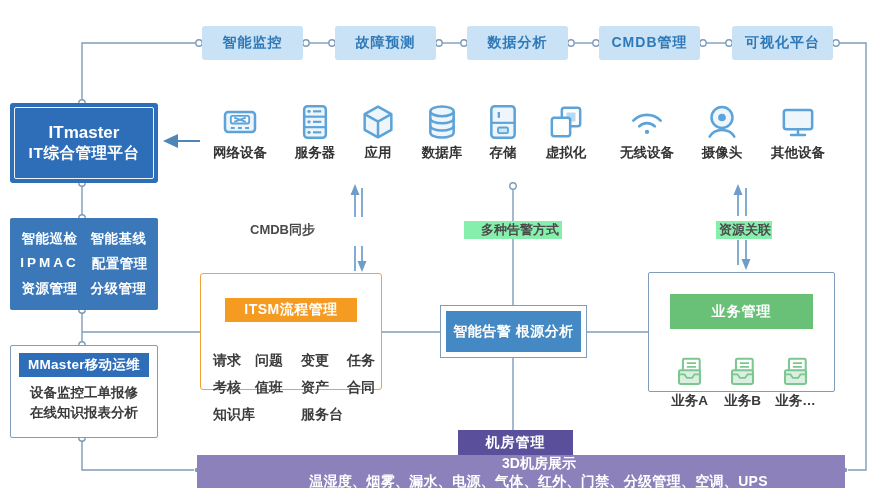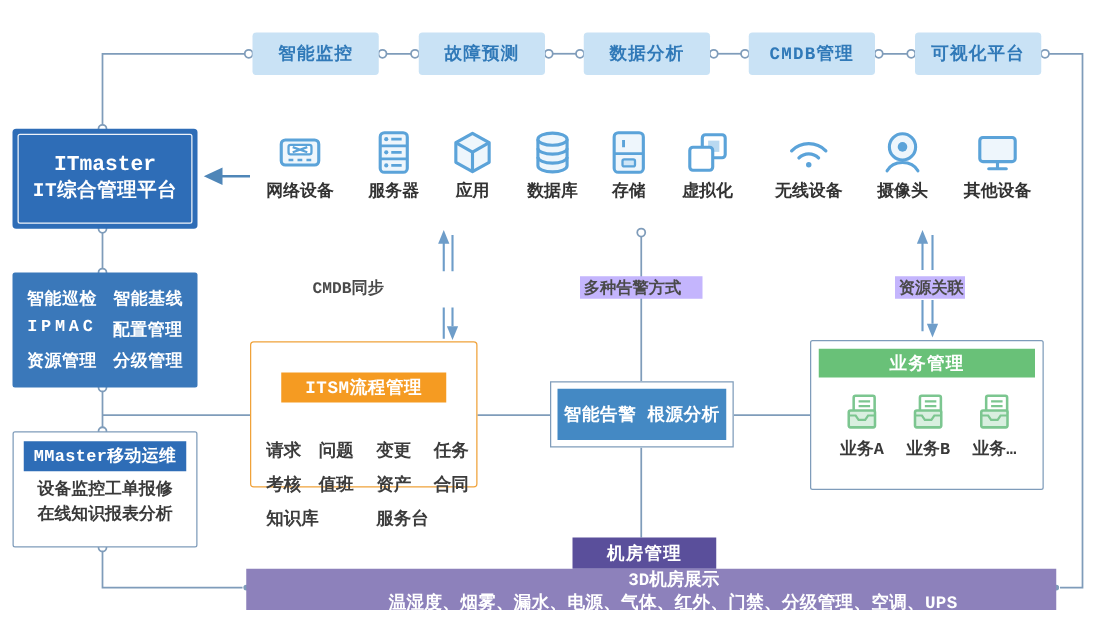--- a/index.html
+++ b/index.html
@@ -1,21 +1,21 @@
 <!DOCTYPE html>
 <html style="--primary-blue: #2e6db7; --mid-blue: #4489c4; --light-blue-box: #c9e2f5; --light-blue-text: #3079b8; --orange: #f59b22; --green: #69c178; --purple-bar: #8d81bb; --purple-tab: #5a4f9b; --line-color: #7f9cba; --icon-blue: #5ba3d9;"><head>
 <meta charset="utf-8">
 <style>
   html,body{margin:0;padding:0;background:#fff;}
   .stage{
     position:relative;width:882px;height:500px;background:#ffffff;overflow:hidden;
     font-family:"Liberation Sans","DejaVu Sans",sans-serif;
   }
   .wires{position:absolute;left:0;top:0;z-index:1;}
-  .abs{position:absolute;z-index:2;box-sizing:border-box;font-family:Liberation Mono, monospace;}
+  .abs{position:absolute;z-index:2;box-sizing:border-box;}
 
   
   .top-box{
     width:101px;height:34px;top:26px;border-radius:3px;
     background:var(--light-blue-box,#c9e2f5);
     color:var(--light-blue-text,#3079b8);
     font-size:14px;font-weight:700;
     display:flex;align-items:center;justify-content:center;letter-spacing:1px;
   }
 
@@ -50,21 +50,21 @@
   }
   .mmaster .row{display:flex;justify-content:center;font-size:13.5px;font-weight:700;color:#3a3a3a;line-height:20px;}
 
   
   .device{top:102px;width:84px;display:flex;flex-direction:column;align-items:center;}
   .device svg{width:40px;height:40px;display:block;}
   .device .lbl{margin-top:2px;font-size:13.5px;font-weight:600;color:#333;white-space:nowrap;}
 
   
   .wire-label{font-size:13px;font-weight:600;color:#4a4a4a;white-space:nowrap;z-index:3;text-align:right;}
-  .wire-label.on-line{background:#c4b5fd;padding:0 3px;text-align:left;}
+  .wire-label.on-line{background:#86efac;padding:0 3px;text-align:right;}
 
   
   .itsm{
     left:200px;top:273px;width:182px;height:117px;border-radius:3px;
     background:#fff;border:1.5px solid #f0a23a;
   }
   .itsm .hd{
     margin:24px;height:24px;background:var(--orange,#f59b22);
     color:#fff;font-size:14px;font-weight:700;display:flex;align-items:center;justify-content:center;letter-spacing:.5px;
   }
@@ -85,21 +85,21 @@
     color:#fff;font-size:14px;font-weight:700;letter-spacing:.5px;
     display:flex;align-items:center;justify-content:center;
   }
 
   
   .business{
     left:648px;top:272px;width:187px;height:120px;border-radius:2px;
     background:#fff;border:1.5px solid var(--line-color,#8aa4bd);
   }
   .business .hd{
-    margin:6px;height:23px;background:var(--green,#69c178);
+    margin:21px;height:35px;background:var(--green,#69c178);
     color:#fff;font-size:14px;font-weight:700;display:flex;align-items:center;justify-content:center;letter-spacing:1px;
   }
   .business .items{display:flex;justify-content:space-between;padding:4px 12px 0 14px;}
   .business .bi{display:flex;flex-direction:column;align-items:center;width:56px;}
   .business .bi svg{width:35px;height:35px;display:block;}
   .business .bi .lbl{margin-top:3px;font-size:13.5px;font-weight:600;color:#3a3a3a;white-space:nowrap;}
 
   
   .dc-tab{
     left:458px;top:430px;width:115px;height:25px;

